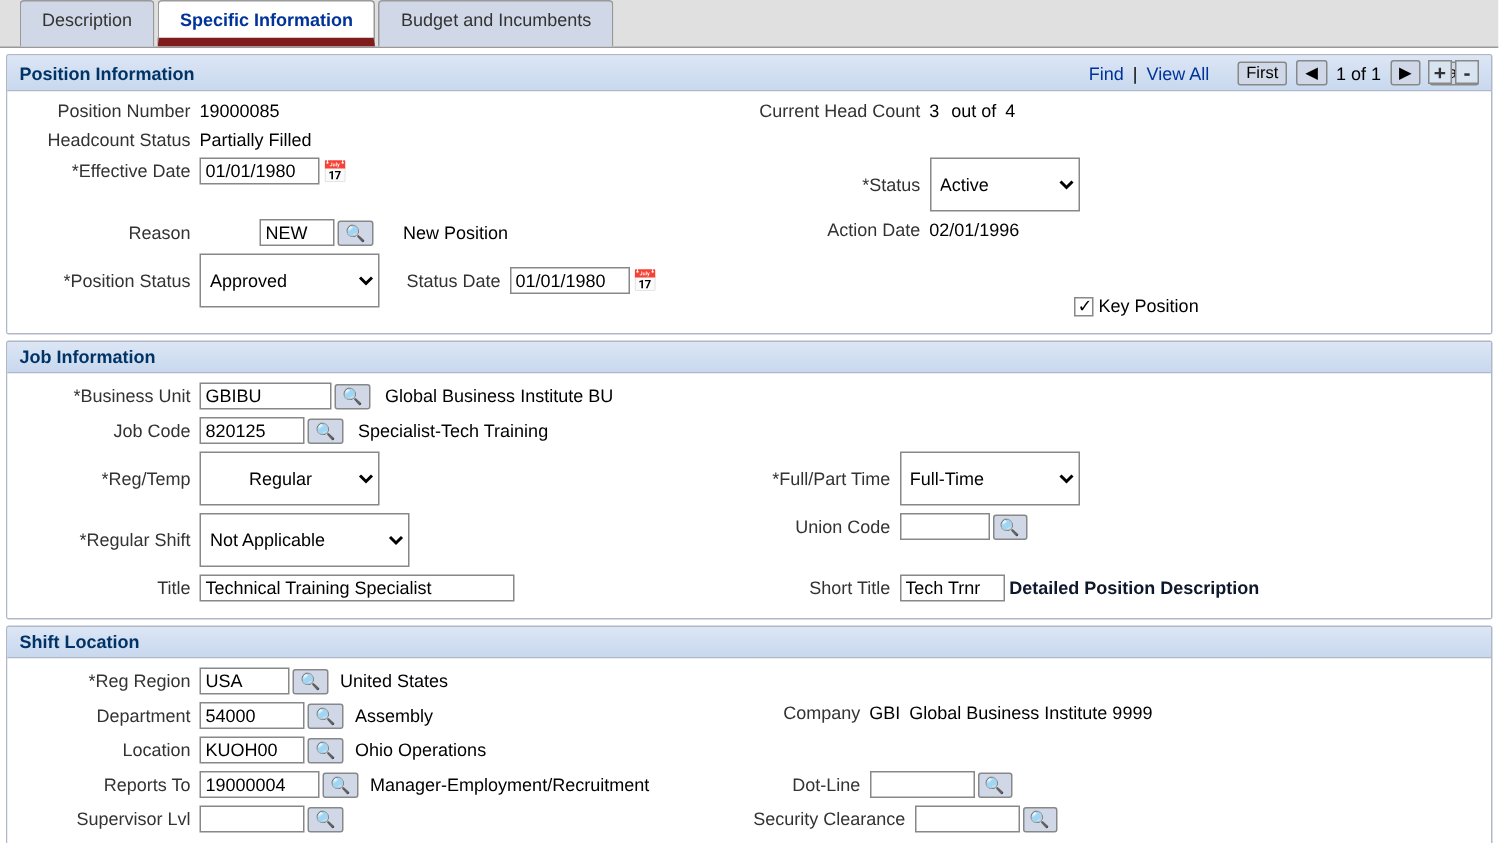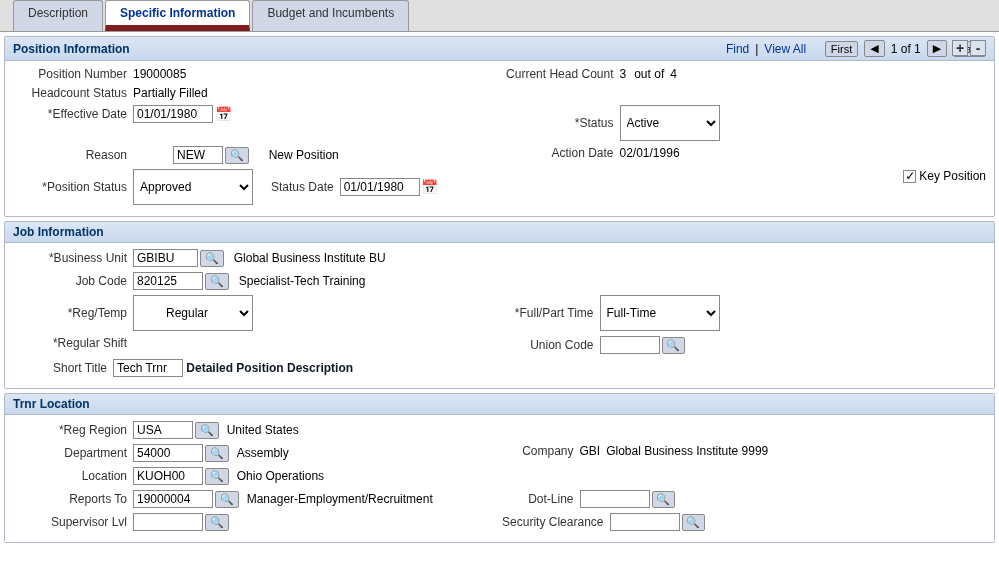--- a/index.html
+++ b/index.html
@@ -214,36 +214,36 @@
             <option>Proposed</option>
             <option>Frozen</option>
           </select>
           &nbsp;&nbsp;
           <span class="label" style="min-width:80px;">Status Date</span>
           <input type="text" style="width: 80px;" value="01/01/1980">
           <button class="cal-btn">📅</button>
         </div>
       </div>
       <div class="col-right">
-        <div class="form-row" style="justify-content:flex-end; padding-left:30px;">
+        <div class="form-row" style="justify-content:center; padding-left:30px;margin-top:28px;">
           <div class="checkbox-custom checked"></div>
           <span>Key Position</span>
         </div>
       </div>
     </div>
   </div>
 </div>
 
 <div class="section">
   <div class="section-header">Job Information</div>
   <div class="section-body">
 
     <div class="form-row">
       <span class="label">*Business Unit</span>
-      <input type="text" style="width: 65px;" value="GBIBU">
+      <input type="text" style="width: 88px;" value="GBIBU">
       <button class="lookup-btn">🔍</button>
       <span style="margin-left:10px;">Global Business Institute BU</span>
     </div>
 
     <div class="form-row">
       <span class="label">Job Code</span>
       <input type="text" style="width: 70px;" value="820125">
       <button class="lookup-btn">🔍</button>
       <span style="margin-left:10px;">Specialist-Tech Training</span>
     </div>
@@ -266,46 +266,59 @@
             <option>Part-Time</option>
           </select>
         </div>
       </div>
     </div>
 
     <div class="two-col">
       <div class="col-left">
         <div class="form-row">
           <span class="label">*Regular Shift</span>
+          <select style="width:140px;">
+            <option>Not Applicable</option>
+            <option>Day</option>
+            <option>Evening</option>
+            <option>Night</option>
+            <option>Rotating</option>
+          </select>
         </div>
       </div>
       <div class="col-right">
         <div class="form-row">
           <span class="label" style="min-width:100px;">Union Code</span>
           <input type="text" style="width: 60px;" value="">
           <button class="lookup-btn">🔍</button>
         </div>
       </div>
     </div>
 
     <div class="two-col">
+      <div class="col-left">
+        <div class="form-row">
+          <span class="label">Title</span>
+          <input type="text" style="width: 210px;" value="Technical Training Specialist">
+        </div>
+      </div>
       <div class="col-right">
         <div class="form-row">
           <span class="label" style="min-width:100px;">Short Title</span>
           <input type="text" style="width: 70px;" value="Tech Trnr">
           &nbsp;
           <a class="link-blue">Detailed Position Description</a>
         </div>
       </div>
     </div>
   </div>
 </div>
 
 <div class="section">
-  <div class="section-header">Trnr Location</div>
+  <div class="section-header">Shift Location</div>
   <div class="section-body">
 
     <div class="two-col">
       <div class="col-left">
         <div class="form-row">
           <span class="label">*Reg Region</span>
           <input type="text" style="width: 60px;" value="USA">
           <button class="lookup-btn">🔍</button>
           <span style="margin-left:8px;">United States</span>
         </div>

